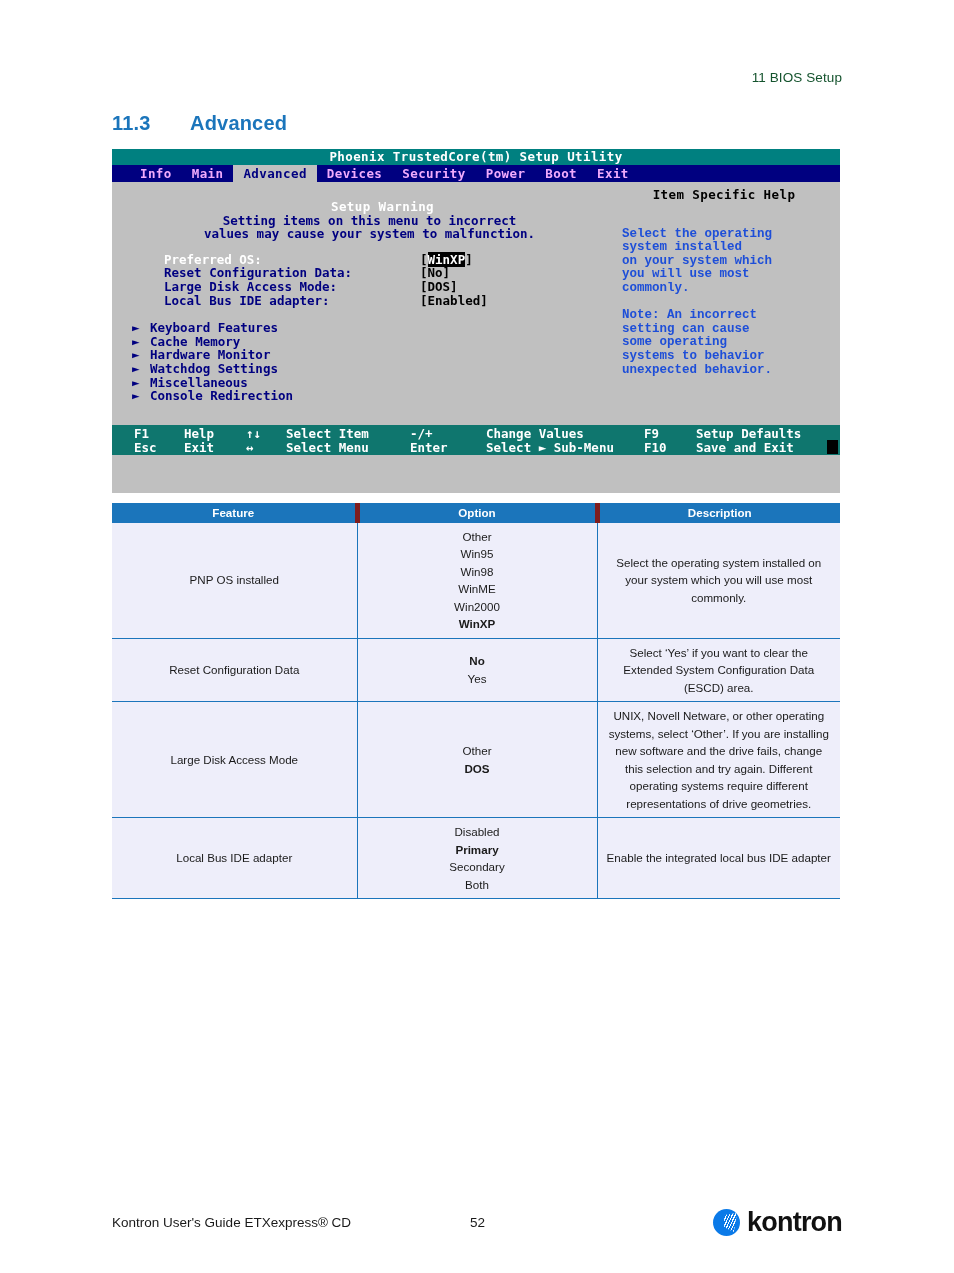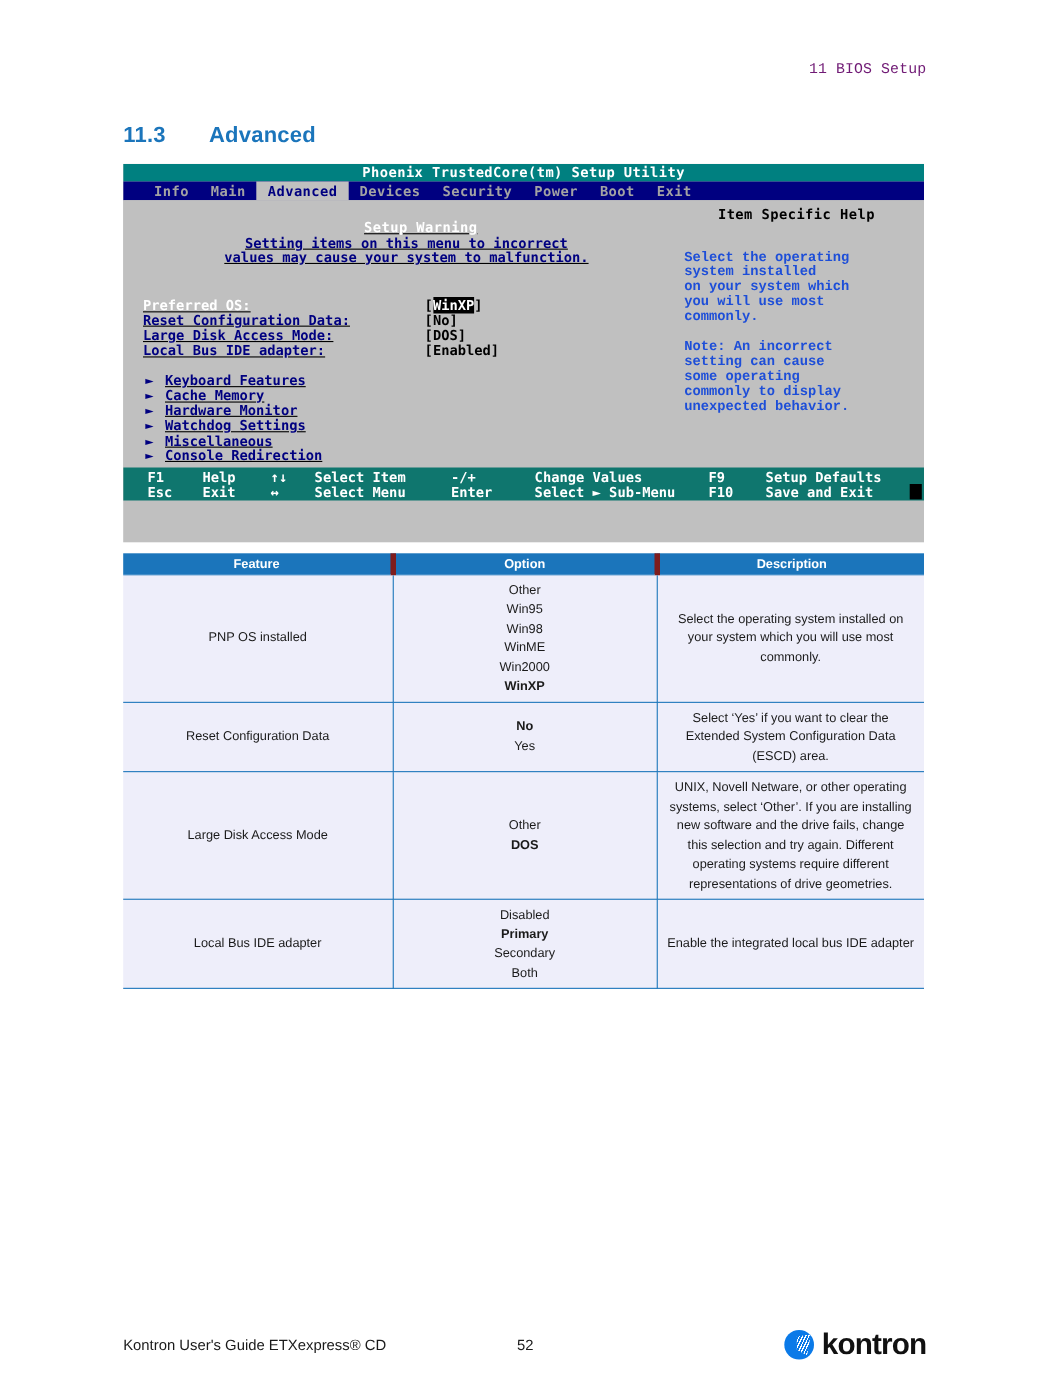--- a/index.html
+++ b/index.html
@@ -12,25 +12,24 @@
   .page {
     position: relative;
     width: 954px; height: 1273px;
     background: #ffffff;
     overflow: hidden;
   }
 
   
   .running-header {
     position: absolute;
-    top: 56px; right: 112px;
+    top: 70px; right: 112px;
     font-size: 13.5px;
-    color: #701a75;
+    color: #14532d;
     letter-spacing: .1px;
-    font-family: Liberation Mono, monospace;
   }
 
   
   .section-heading {
     position: absolute;
     top: 112px; left: 112px;
     width: 730px;
     color: #1b75bb;
     font-weight: bold;
     font-size: 20px;
@@ -59,41 +58,40 @@
     letter-spacing: .4px;
   }
   .bios-menubar {
     height: 17px;
     background: #000080;
     display: flex;
     align-items: stretch;
     padding-left: 18px;
   }
   .bios-menubar .mi {
-    color: #a3a3a3;
+    color: #f0abfc;
     padding: 0 10px;
     line-height: 17px;
     letter-spacing: .4px;
   }
   .bios-menubar .mi.active {
     background: #c0c0c0;
     color: #000080;
   }
 
   .bios-body {
     position: relative;
     height: 273px;
     background: #c0c0c0;
     padding-top: 18px;
   }
   .bios-left {
     position: absolute;
     left: 0; top: 18px;
     width: 485px;
-    text-decoration: underline;
   }
   .bios-right {
     position: absolute;
     left: 490px; top: 6px;
     width: 238px;
   }
   .help-title {
     color: #000000;
     text-align: center;
     padding-left: 6px;
@@ -102,21 +100,21 @@
   .help-body { margin-top: 26px; padding-left: 20px; color: #1d4ed8; font-family: Liberation Mono, monospace; }
   .help-body .blank { height: 13.6px; }
 
   .warn-title {
     color: #ffffff;
     text-align: center;
     padding-left: 56px;
     letter-spacing: .4px;
   }
   .warn-line { color: #000080; text-align: center; padding-left: 30px; }
-  .opt-list { margin-top: 30px; padding-left: 18px; }
+  .opt-list { margin-top: 12px; padding-left: 52px; }
   .opt-row { position: relative; height: 13.6px; white-space: pre; }
   .opt-row .lbl { color: #000080; }
   .opt-row.selected .lbl { color: #ffffff; }
   .opt-row .val {
     position: absolute; left: 256px; top: 0;
     color: #000000; white-space: pre;
   }
   .opt-row .val .hl { background: #000000; color: #ffffff; }
   .sub-list { margin-top: 14px; padding-left: 20px; }
   .sub-row { color: #000080; white-space: pre; height: 13.6px; }
@@ -282,21 +280,21 @@
         <div class="help-body" id="bios-help">
             <div>Select the operating</div>
             <div>system installed</div>
             <div>on your system which</div>
             <div>you will use most</div>
             <div>commonly.</div>
             <div class="blank"></div>
             <div>Note: An incorrect</div>
             <div>setting can cause</div>
             <div>some operating</div>
-            <div>commonly to display</div>
+            <div>systems to behavior</div>
             <div>unexpected behavior.</div>
           </div>
       </div>
 
       <div class="bios-footer">
         <div class="fk-line">
           <span class="fk-k1">F1</span>
           <span class="fk-k2">Help</span>
           <span class="fk-k3">↑↓</span>
           <span class="fk-k4">Select Item</span>

